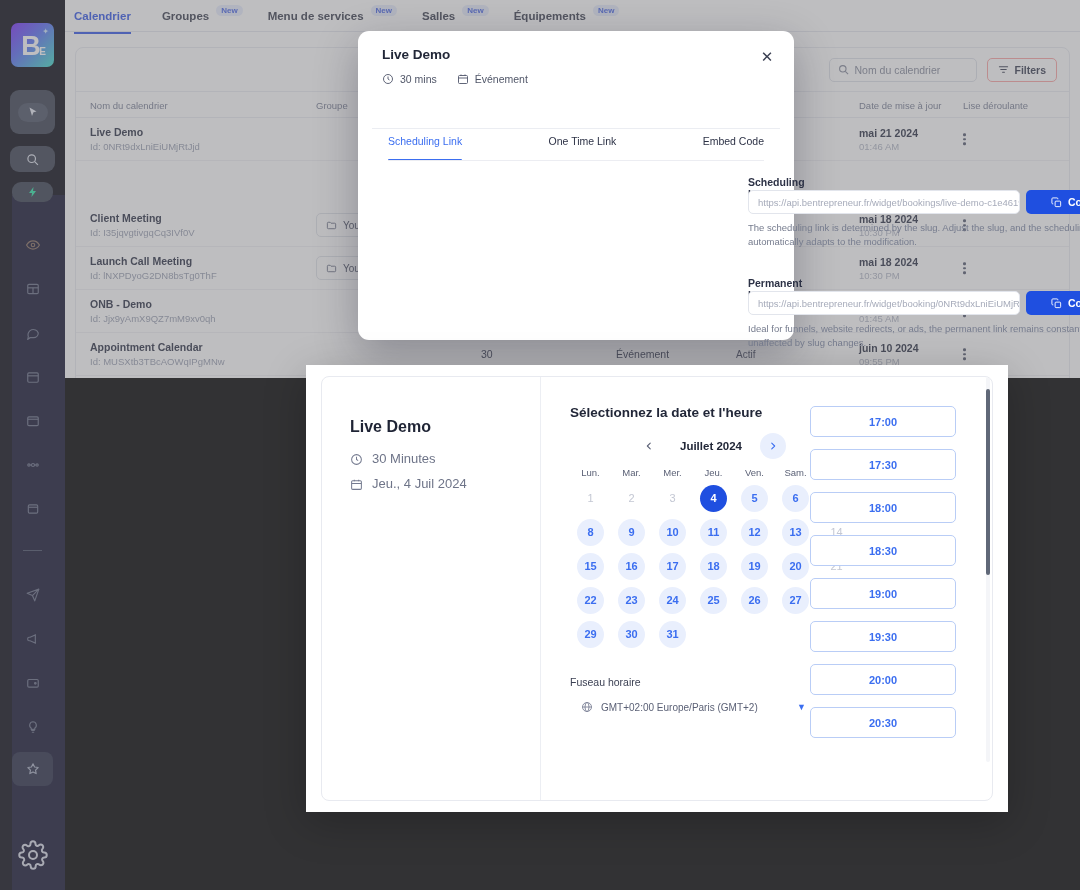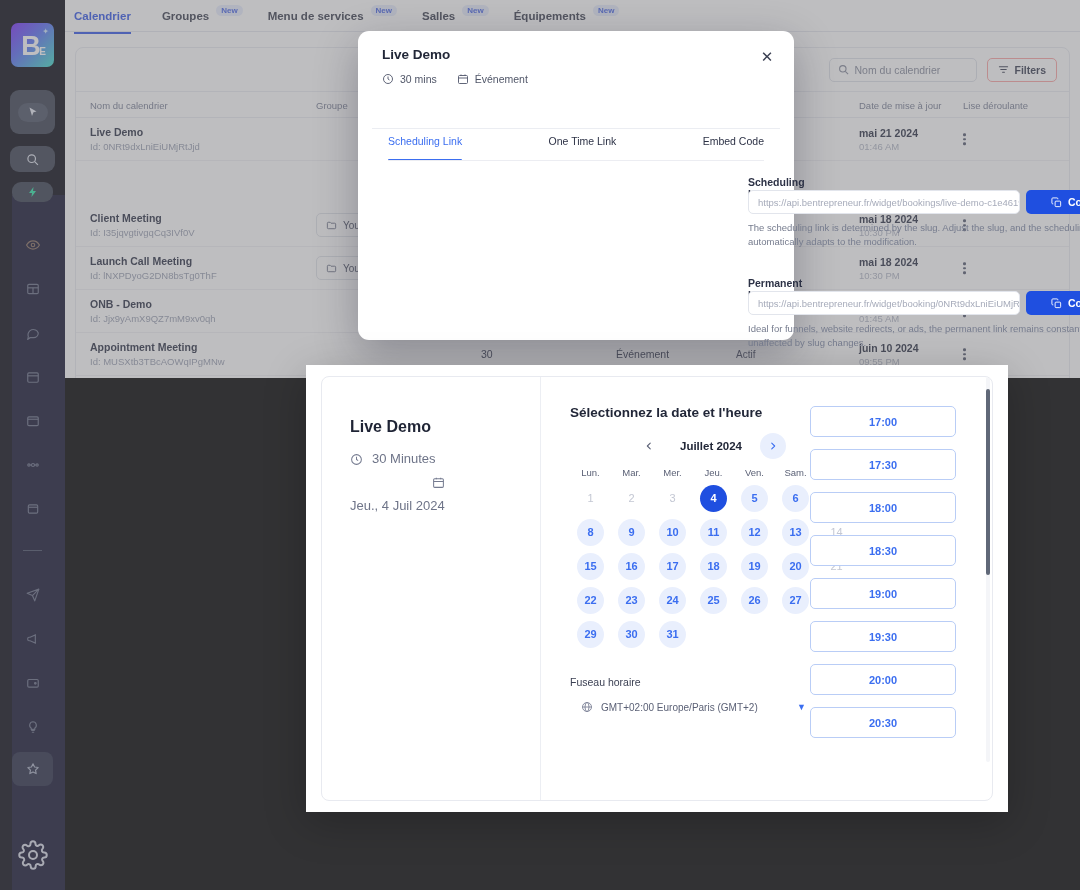--- a/index.html
+++ b/index.html
@@ -456,21 +456,21 @@
       <span class="kebab-dots">
           <i></i>
           <i></i>
           <i></i>
         </span>
     </div>
   </div>
 
   <div class="tbl-row" style="top:285px;">
     <div class="cell-stack">
-      <div class="row-title">Appointment Meeting</div>
+      <div class="row-title">Appointment Calendar</div>
       <div class="row-sub">Id: MUSXtb3TBcAOWqIPgMNw</div>
     </div>
     <div class="cell col-dur" style="font-size:10.5px;color:#3d4257;">30</div>
     <div class="cell col-type" style="font-size:10.5px;color:#3d4257;">Événement</div>
     <div class="cell col-stat" style="font-size:10px;color:#4d5266;">Actif</div>
     <div class="cell col-date">
       <div class="date-main">juin 10 2024</div>
       <div class="date-sub">09:55 PM</div>
     </div>
     <div class="cell col-drop">
@@ -717,21 +717,21 @@
       <div id="wg-title">Live Demo</div>
       <div class="wg-meta" style="top:74px;">
         <span>
           <svg width="13" height="13" viewBox="0 0 24 24" fill="none" stroke="#757b90" stroke-width="1.9">
             <circle cx="12" cy="12" r="9"></circle>
               <path d="M12 7v5l3 2"></path>
           </svg>
         </span>
         <span>30 Minutes</span>
       </div>
-      <div class="wg-meta" style="top:99px;flex-direction:column;">
+      <div class="wg-meta" style="top:99px;">
         <span>
           <svg width="13" height="13" viewBox="0 0 24 24" fill="none" stroke="#757b90" stroke-width="1.9">
             <rect x="3" y="5" width="18" height="16" rx="2"></rect>
               <line x1="3" y1="10" x2="21" y2="10"></line>
             <line x1="8" y1="3" x2="8" y2="6"></line>
               <line x1="16" y1="3" x2="16" y2="6"></line>
           </svg>
         </span>
         <span>Jeu., 4 Juil 2024</span>
       </div>

